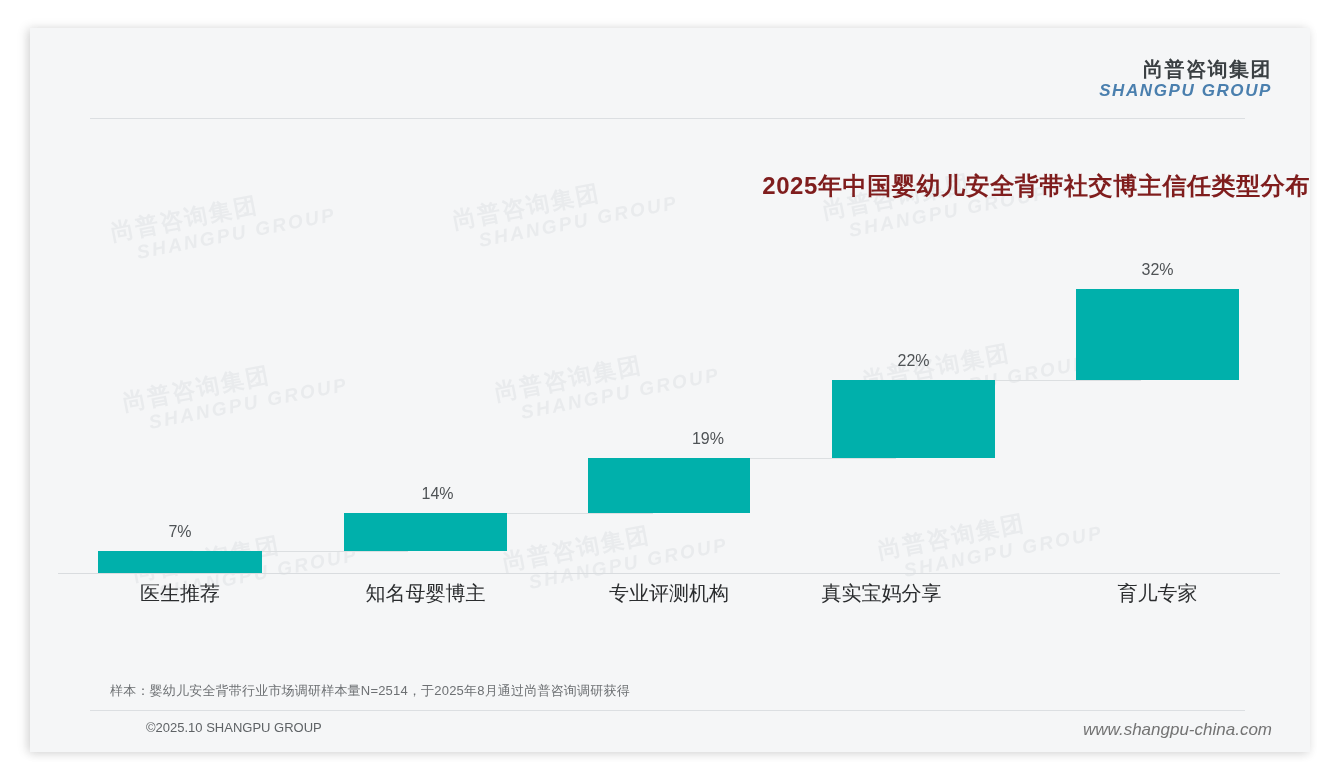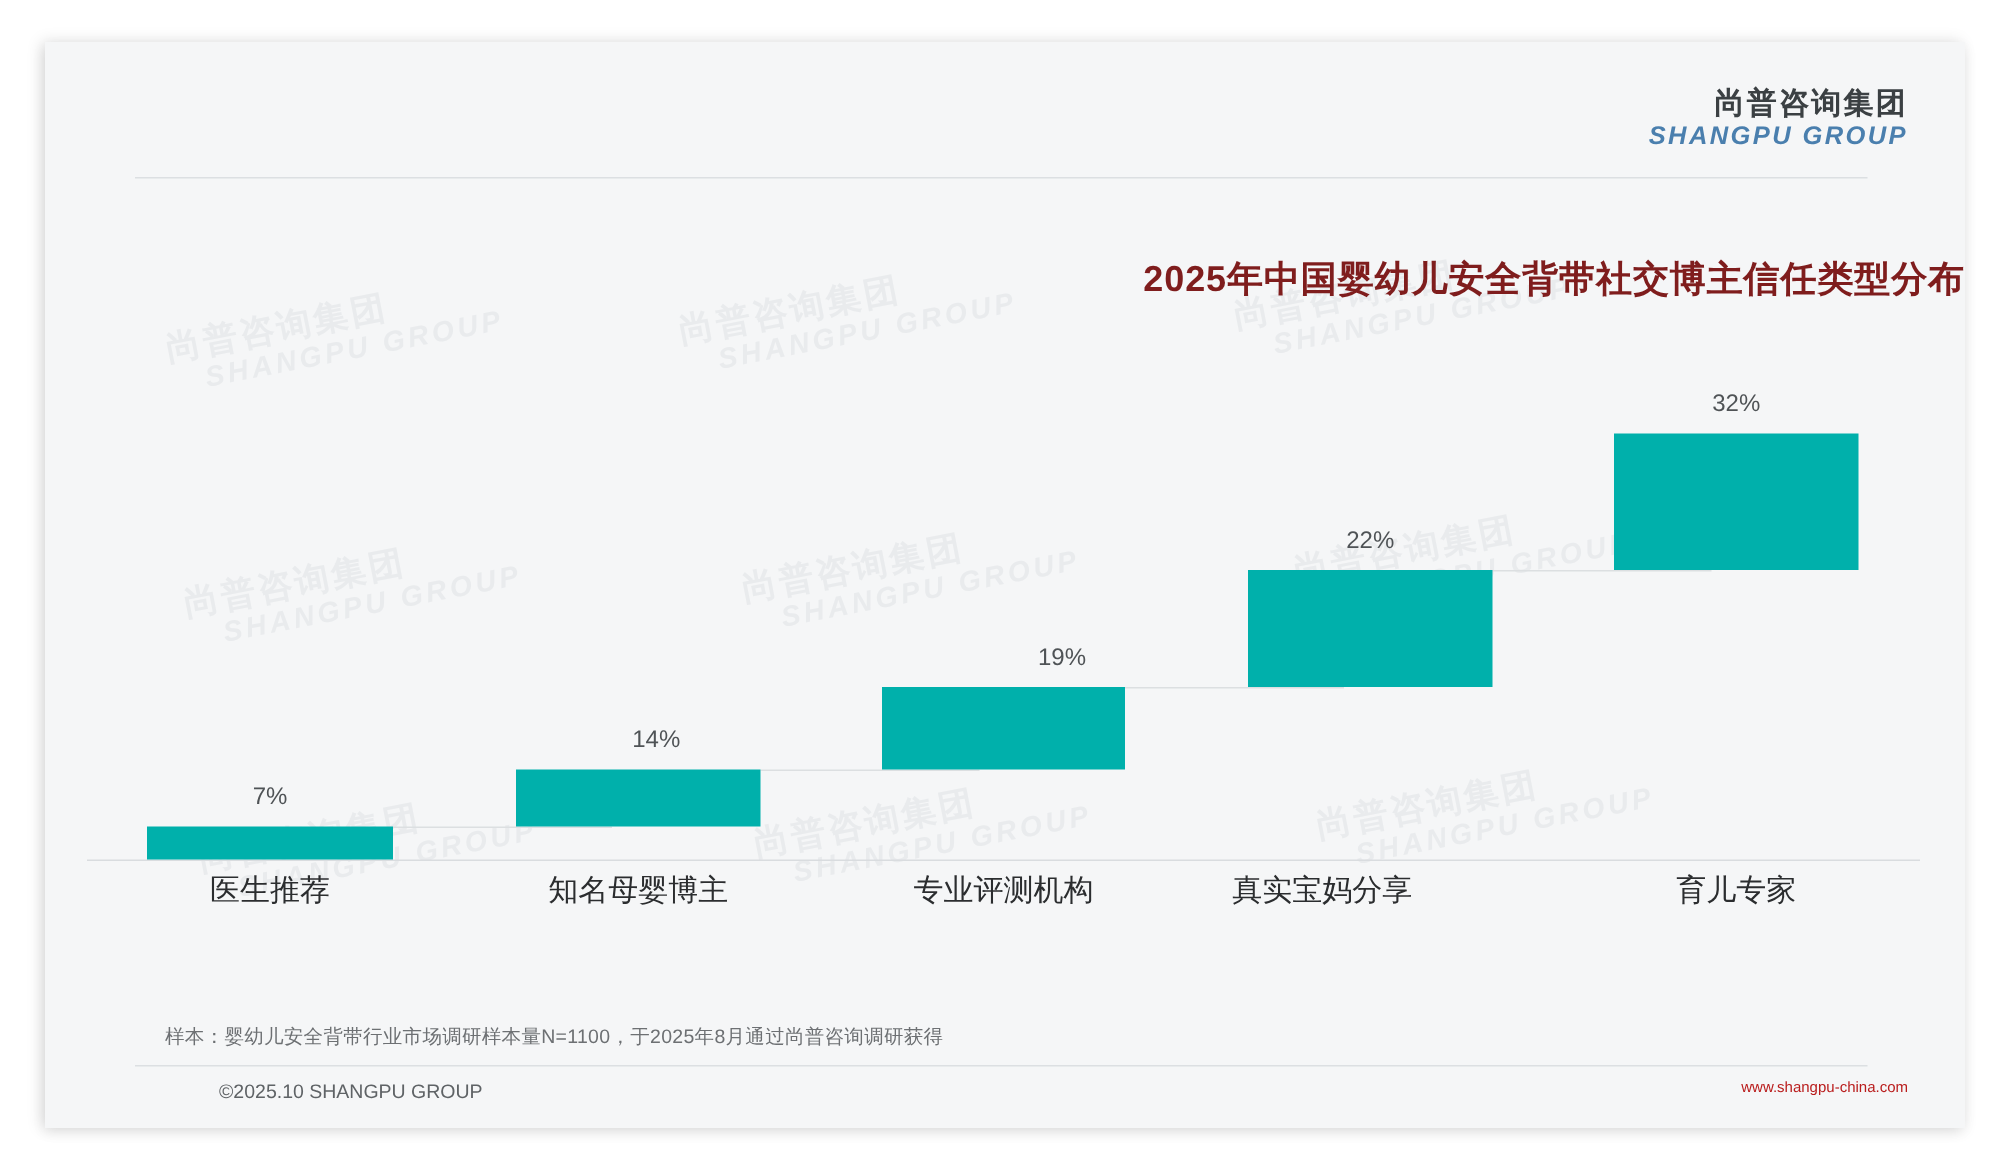--- a/index.html
+++ b/index.html
@@ -188,23 +188,24 @@
     top: 692px;
     font-size: 13px;
     color: #5f6366;
     z-index: 3;
     margin-left: 48px;
   }
   .footer-right {
     position: absolute;
     right: 38px;
     top: 692px;
-    font-size: 10px;
-    color: #b91c1c;
-    z-index: 3;
+    font-size: 17px;
+    color: #737373;
+    z-index: 3;
+    font-style: italic;
   }
 </style>
 </head>
 <body>
 
 <div class="slide">
 
   <div class="wm-layer">
     <div class="wm" style="left:78px;  top:190px;">
         <span class="wm-cn">尚普咨询集团</span>
@@ -274,18 +275,18 @@
     <div class="bar-label" style="left:802px; top:324px; width:163px;">22%</div>
     <div class="bar-label" style="left:1046px; top:233px; width:163px;">32%</div>
 
     <div class="cat-label" style="left:68px;  width:164px;">医生推荐</div>
     <div class="cat-label" style="left:304px; width:183px;">知名母婴博主</div>
     <div class="cat-label" style="left:548px; width:182px;">专业评测机构</div>
     <div class="cat-label" style="left:760px; width:183px;">真实宝妈分享</div>
     <div class="cat-label" style="left:1046px; width:163px;">育儿专家</div>
   </div>
 
-  <div class="footnote">样本：婴幼儿安全背带行业市场调研样本量N=1100，于2025年8月通过尚普咨询调研获得</div>
+  <div class="footnote">样本：婴幼儿安全背带行业市场调研样本量N=2514，于2025年8月通过尚普咨询调研获得</div>
   <div class="footer-rule"></div>
   <div class="footer-left">©2025.10 SHANGPU GROUP</div>
   <div class="footer-right">www.shangpu-china.com</div>
 
 </div>
 
 </body></html>

